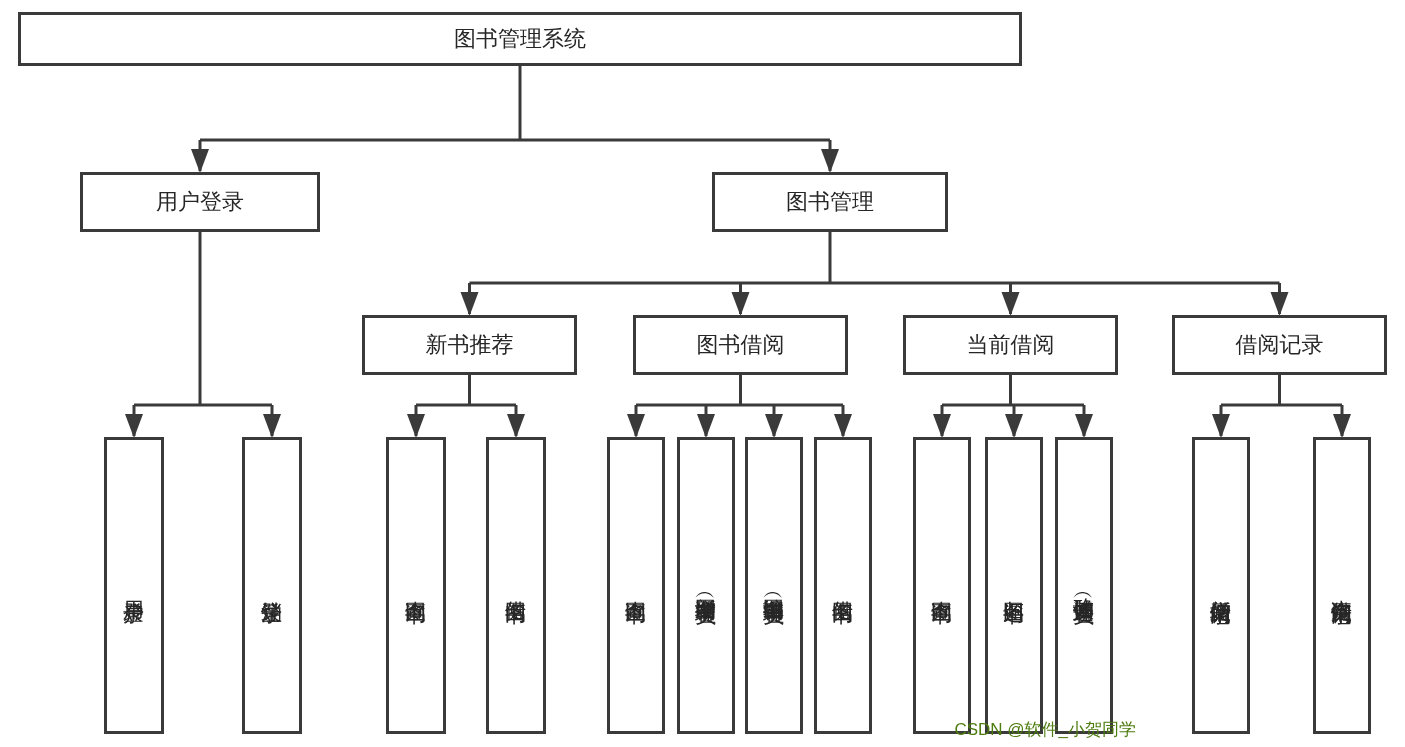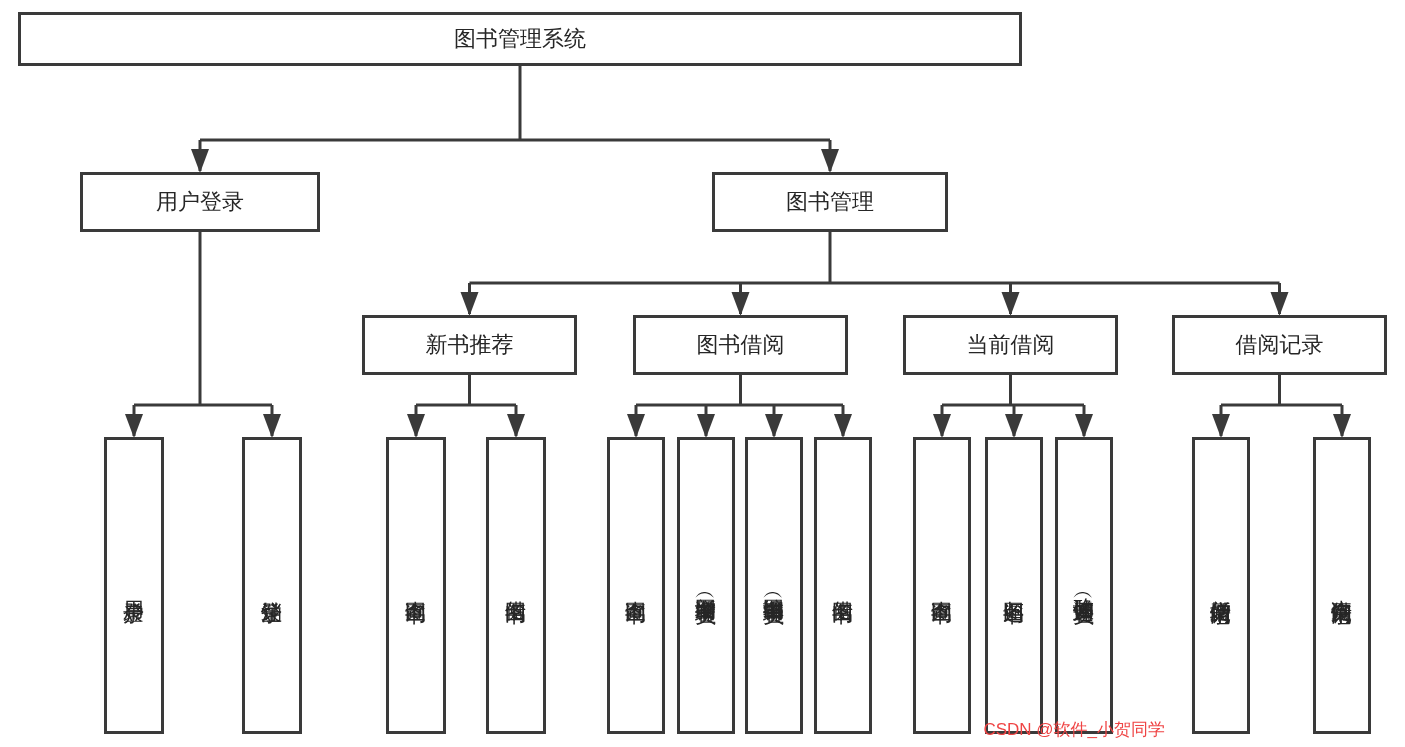--- a/index.html
+++ b/index.html
@@ -12,21 +12,20 @@
     width: 1405px;
     height: 747px;
     font-family: "Liberation Sans", "DejaVu Sans", sans-serif;
     overflow: hidden;
   }
   #diagram-root {
     position: relative;
     width: 1148px;
     height: 747px;
     background: #ffffff;
-    padding-left: 29px;
   }
   svg.diagram-canvas {
     position: absolute;
     top: 0; left: 0;
     width: 1405px;
     height: 747px;
     display: block;
   }
   .node-rect {
     fill: #ffffff;
@@ -62,21 +61,21 @@
     letter-spacing: 1px;
     text-align: center;
     pointer-events: none;
   }
   .watermark {
     position: absolute;
     right: 12px;
     bottom: 6px;
     font-family: "Liberation Sans", "DejaVu Sans", sans-serif;
     font-size: 17px;
-    color: #ef4444;
+    color: #4d7c0f;
     white-space: nowrap;
   }
 </style>
 </head>
 <body>
 
 <div id="diagram-root">
 
   <svg class="diagram-canvas" viewBox="0 0 1405 747" xmlns="http://www.w3.org/2000/svg">
     <g id="connector-layer">

